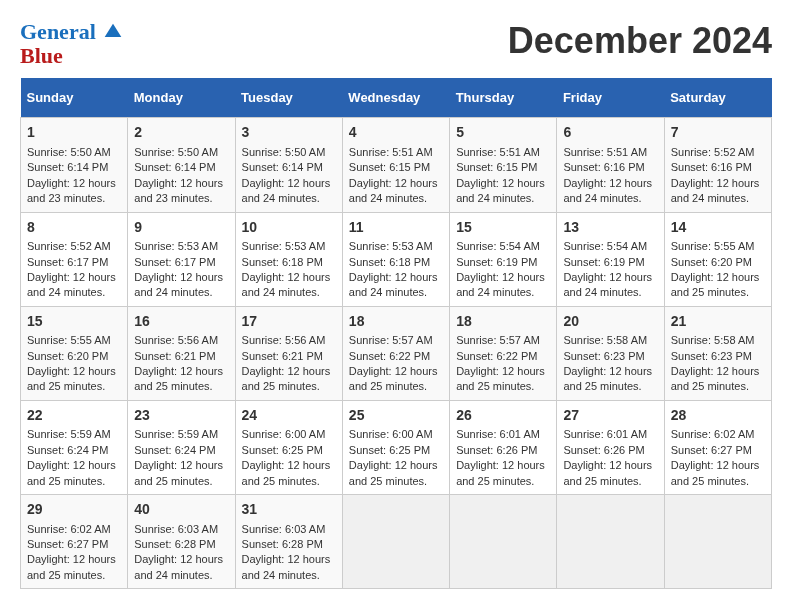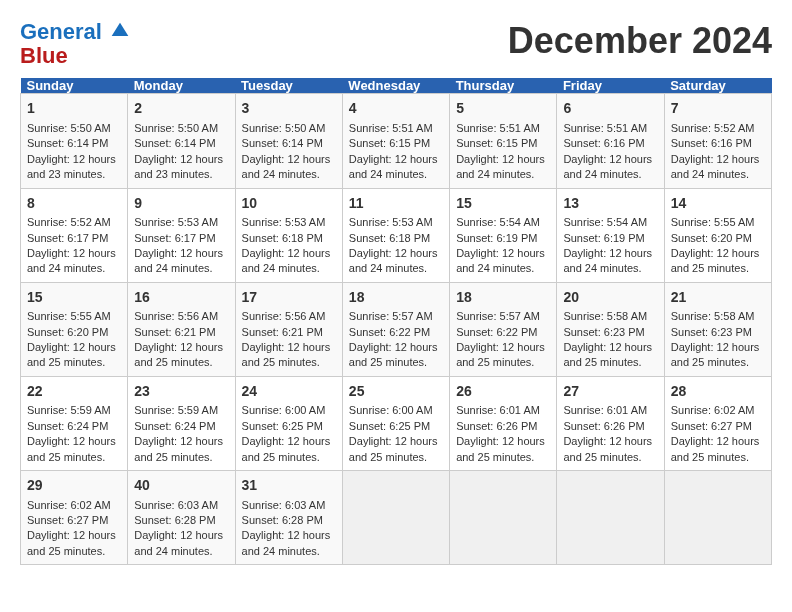--- a/index.html
+++ b/index.html
@@ -12,20 +12,21 @@
     }
     .header-area {
       display: flex;
       justify-content: space-between;
       align-items: flex-start;
       margin-bottom: 10px;
     }
     .logo {
       display: flex;
       align-items: center;
+      font-family: Liberation Serif, serif;
     }
     .logo-text {
       font-size: 22px;
       font-weight: bold;
       color: #333;
       line-height: 1.1;
     }
     .logo-text span {
       color: #1a6fbd;
     }
@@ -48,21 +49,21 @@
       color: #555;
     }
     table {
       width: 100%;
       border-collapse: collapse;
       font-size: 11px;
     }
     thead tr th {
       background-color: #2962b0;
       color: #fff;
-      padding: 0 6px;
+      padding: 12px 6px;
       text-align: left;
       font-size: 13px;
       font-weight: bold;
     }
     tbody tr td {
       border: 1px solid #ccc;
       padding: 5px 6px;
       vertical-align: top;
       background: #fff;
       color: #333;

